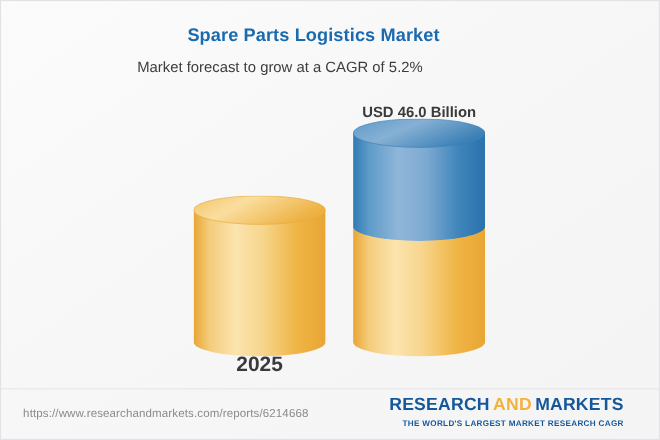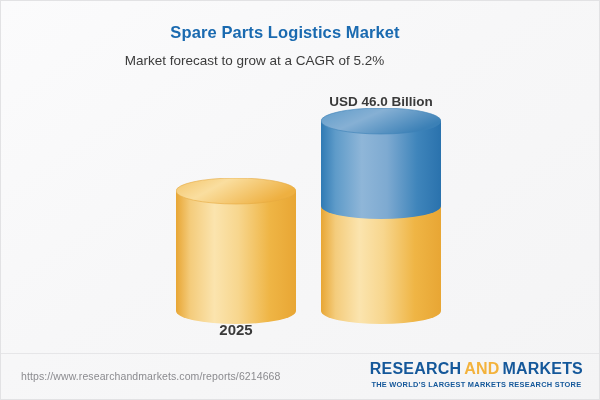--- a/index.html
+++ b/index.html
@@ -62,21 +62,21 @@
     text-align: center;
     font-size: 13.5px;
     font-weight: bold;
     color: #3a3a3a;
     white-space: nowrap;
   }
 
   .cat-label {
     position: absolute;
     text-align: center;
-    font-size: 15px;
+    font-size: 19px;
     font-weight: bold;
     color: #3a3a3a;
     white-space: nowrap;
   }
 
   
   #bar-2025-wrap { left: 175px; top: 177px; width: 120px; height: 146px; }
   #label-2025-value { left: 115px; top: 160px; width: 240px; }
   #label-2025-cat { left: 115px; top: 320px; width: 240px; }
 
@@ -98,23 +98,23 @@
   .source-url {
     position: absolute;
     left: 20px;
     top: 16px;
     font-size: 10.5px;
     color: #8b8b8f;
     letter-spacing: 0.1px;
   }
   .logo {
     position: absolute;
-    right: 18px;
+    right: 34px;
     top: 7px;
-    text-align: center;
+    text-align: right;
   }
   .logo-main {
     font-size: 16px;
     font-weight: bold;
     letter-spacing: 0.2px;
     line-height: 1.05;
   }
   .logo-word-blue { color: #15589a; }
   .logo-word-gold { color: #f3b23c; }
   .logo-tagline {
@@ -199,17 +199,17 @@
     </div>
 
 
   </div>
 
   <div class="footer">
     <div class="source-url">https://www.researchandmarkets.com/reports/6214668</div>
 
     <div class="logo">
       <div class="logo-main"><span class="logo-word-blue">RESEARCH</span><span class="logo-word-gold" style="margin:0 3px;">AND</span><span class="logo-word-blue">MARKETS</span></div>
-      <div class="logo-tagline">THE WORLD'S LARGEST MARKETS RESEARCH STORE</div>
+      <div class="logo-tagline">THE WORLD'S LARGEST MARKET RESEARCH CAGR</div>
     </div>
   </div>
 
 </div>
 
 </body></html>

